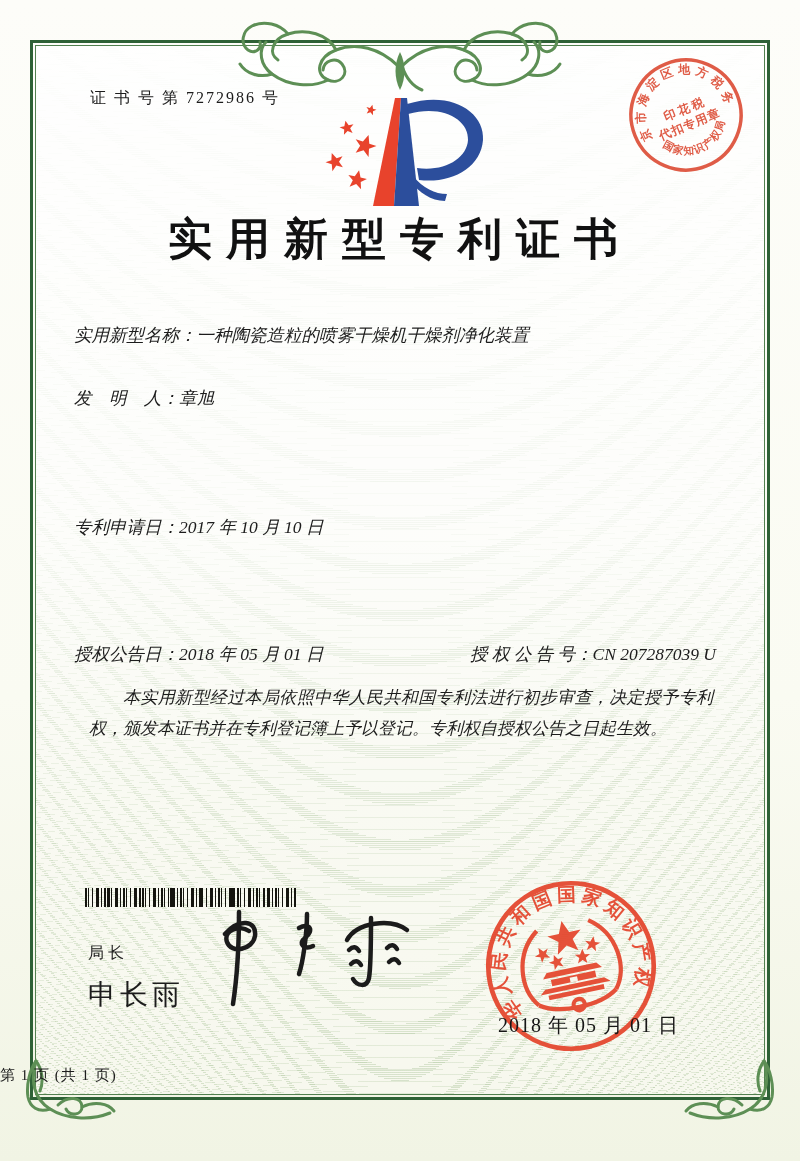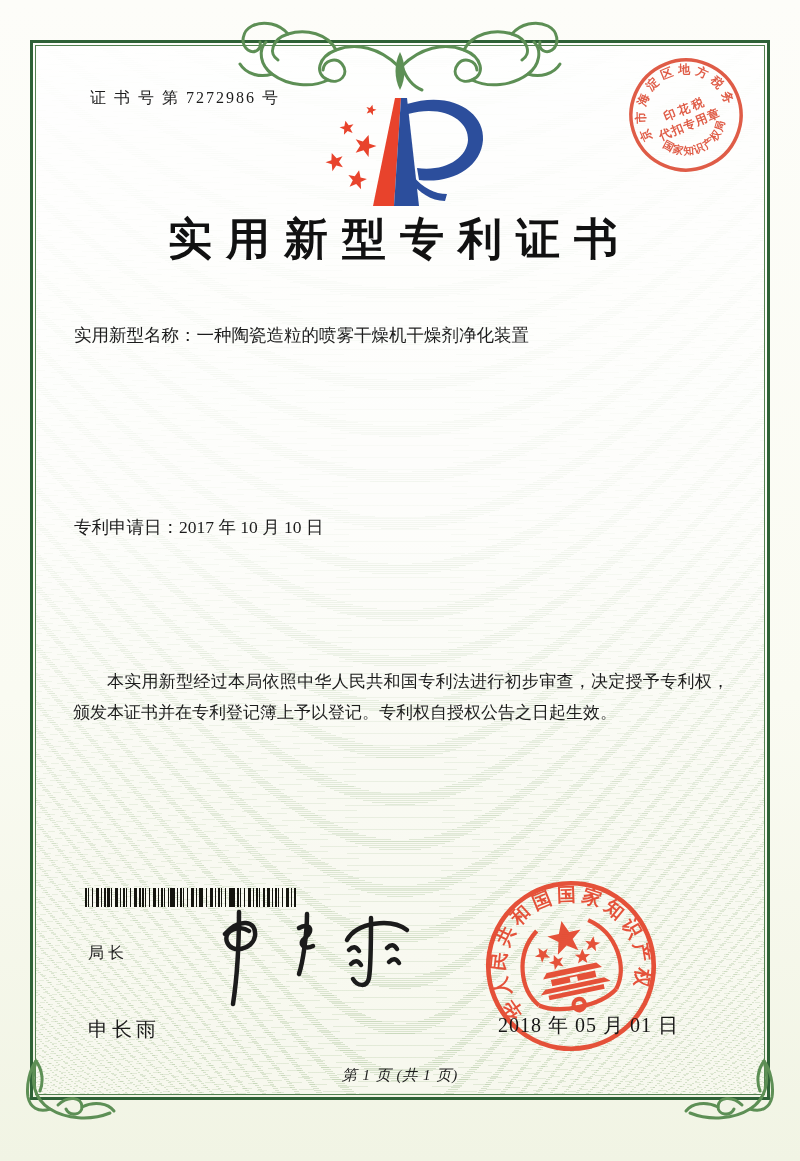--- a/index.html
+++ b/index.html
@@ -29,50 +29,50 @@
   .orn-right{right:22px; transform:scale(-1,1);}
   
   .cert-no{position:absolute; left:90px; top:88px; font-size:16px; letter-spacing:2px;}
   .logo{position:absolute; left:295px; top:84px; width:210px; height:140px;}
   .stamp{position:absolute; left:616px; top:45px; width:140px; height:140px; transform:rotate(-22deg); opacity:.92;}
   .title{
     position:absolute; left:0; top:210px; width:100%; text-align:center;
     font-size:44px; font-weight:bold; letter-spacing:14px; color:#111;
   }
   
-  .field{position:absolute; left:74px; font-size:17.5px; line-height:27px; white-space:nowrap;}
+  .field{position:absolute; left:74px; font-size:17.5px; line-height:27px; white-space:nowrap;font-style:italic;}
   .field .val{white-space:normal;}
   .f-name{top:322px;}
   .f-inventor{top:385px;}
   .f-patno{top:433px;}
   .f-appdate{top:481px;margin-top:33px;}
   .f-owner{top:529px;}
   .f-addr{top:579px;}
   .f-addr .val{display:inline-block; width:444px; vertical-align:top; white-space:normal;}
   .f-grantdate{top:641px;}
   .f-grantno{top:641px; left:470px;}
   
   .body-text{
     position:absolute; left:73px; top:666px; width:656px;
     font-size:17px; line-height:31px; text-align:justify;
   }
-  .body-text p{margin:0; text-indent:2em;}
+  .body-text p{margin:16px; text-indent:2em;font-style:italic;}
   
   .barcode{
     position:absolute; left:85px; top:888px; width:212px; height:19px;
     background-image:
       repeating-linear-gradient(90deg, rgba(20,20,12,0) 0 23px, #15150f 23px 25px, rgba(20,20,12,0) 25px 31px),
       repeating-linear-gradient(90deg,#15150f 0 2px, rgba(0,0,0,0) 2px 3px, #15150f 3px 4px, rgba(0,0,0,0) 4px 7px, #15150f 7px 8px, rgba(0,0,0,0) 8px 11px, #15150f 11px 14px, rgba(0,0,0,0) 14px 16px, #15150f 16px 17px, rgba(0,0,0,0) 17px 19px);
   }
   .signer-title{position:absolute; left:88px; top:943px; font-size:16px; letter-spacing:4px;}
-  .signer-name{position:absolute; left:88px; top:1016px; font-size:20px; letter-spacing:4px;text-align:right;}
+  .signer-name{position:absolute; left:88px; top:976px; font-size:28px; letter-spacing:4px;text-align:right;}
   .signature{position:absolute; left:195px; top:900px; width:235px; height:120px;}
   .seal{position:absolute; left:477px; top:872px; width:188px; height:188px; transform:rotate(-12deg); opacity:.93;}
   .seal-date{position:absolute; left:498px; top:1012px; font-size:20px; letter-spacing:1px; color:#161616;}
-  .footer{position:absolute; left:0; top:1066px; width:100%; text-align:center; font-size:15px; letter-spacing:1px;font-style:italic;}
+  .footer{position:absolute; left:0; top:1066px; width:100%; font-size:15px; letter-spacing:1px;}
 </style>
 </head>
 <body>
 
 <div class="page">
 
   <div class="frame-outer">
     <div class="frame-inner"></div>
   </div>
 
@@ -151,22 +151,31 @@
     </text>
     <text x="0" y="-2" text-anchor="middle" font-size="12" font-weight="bold" fill="#dd4f38">印  花  税</text>
     <text x="0" y="14" text-anchor="middle" font-size="12" font-weight="bold" letter-spacing="1" fill="#dd4f38">代扣专用章</text>
   </svg>
 
   <div class="title">实用新型专利证书</div>
 
   <div class="field f-name">
     <span class="lbl">实用新型名称：</span><span class="val">一种陶瓷造粒的喷雾干燥机干燥剂净化装置</span>
   </div>
+  <div class="field f-inventor">
+    <span class="lbl">发　明　人：</span><span class="val">章旭</span>
+  </div>
   <div class="field f-appdate">
     <span class="lbl">专利申请日：</span><span class="val">2017 年 10 月 10 日</span>
+  </div>
+  <div class="field f-grantdate">
+    <span class="lbl">授权公告日：</span><span class="val">2018 年 05 月 01 日</span>
+  </div>
+  <div class="field f-grantno">
+    <span class="lbl">授 权 公 告 号：</span><span class="val">CN 207287039 U</span>
   </div>
 
   <div class="body-text">
     <p>本实用新型经过本局依照中华人民共和国专利法进行初步审查，决定授予专利权，颁发本证书并在专利登记簿上予以登记。专利权自授权公告之日起生效。</p>
   </div>
 
   <div class="barcode"></div>
 
   <div class="signer-title">局长</div>
   <div class="signer-name">申长雨</div>

